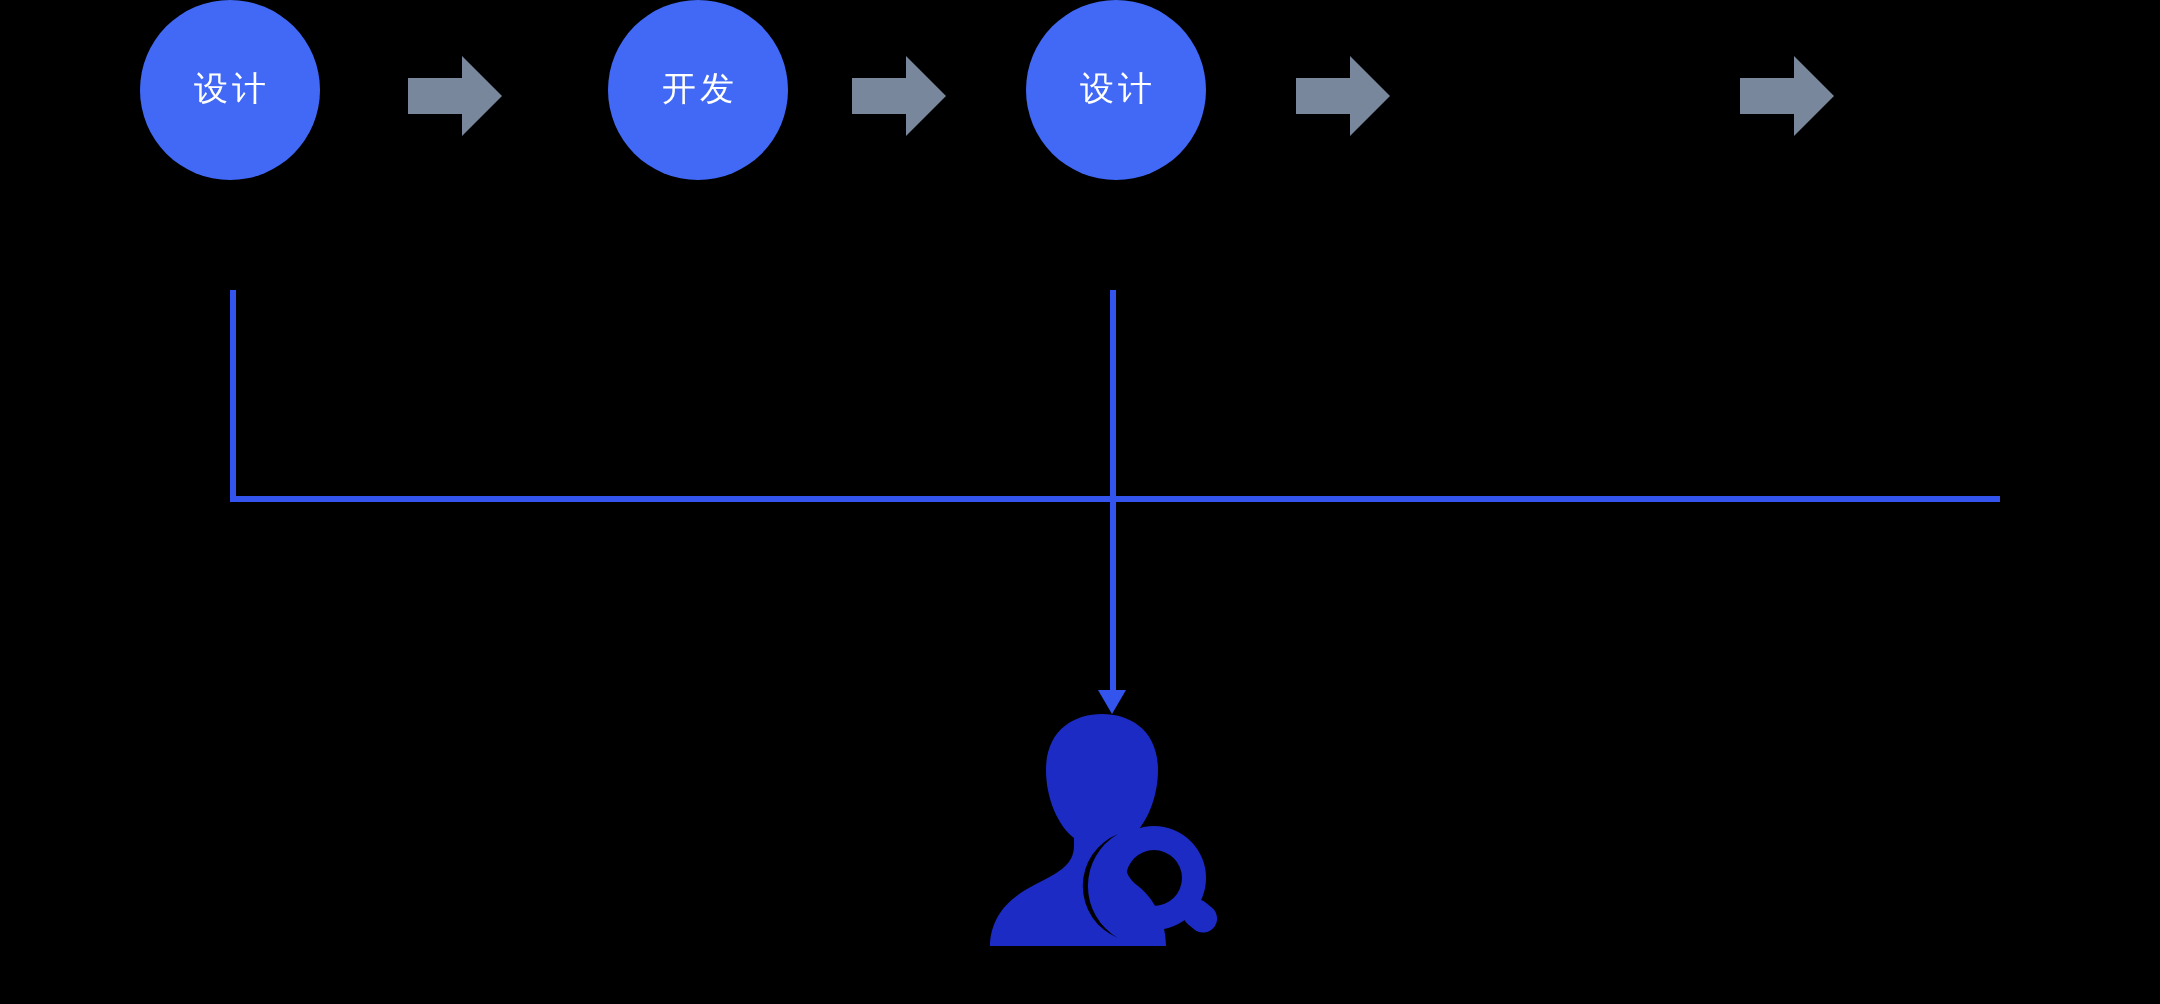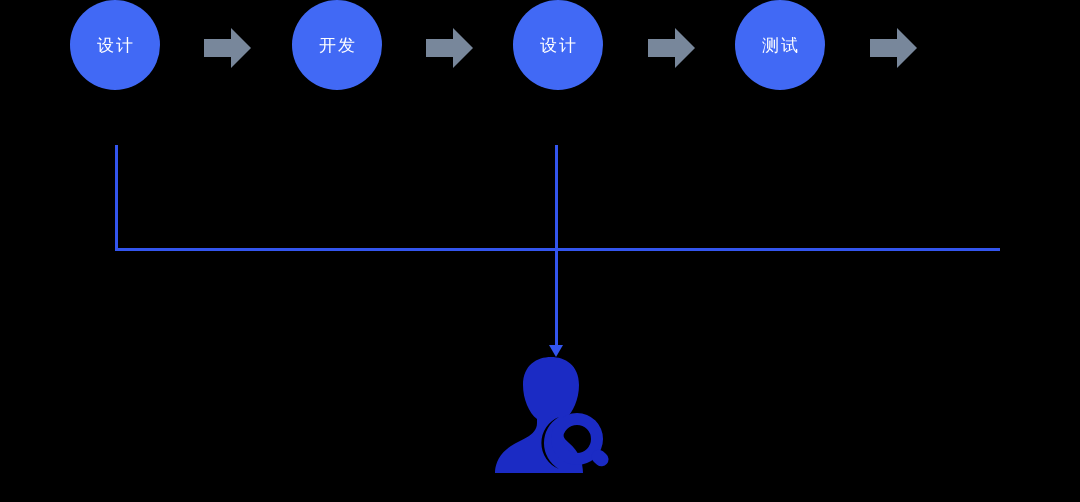--- a/index.html
+++ b/index.html
@@ -73,28 +73,25 @@
   }
 </style>
 </head>
 <body>
 
 <div id="canvas">
 
   <div class="stage-node" style="left:70px; top:0px;">
     <span class="stage-label">设计</span>
   </div>
-  <div class="stage-node" style="left:292px; top:0px;">
+  <div class="stage-node" style="left:304px; top:0px;">
     <span class="stage-label">开发</span>
   </div>
   <div class="stage-node" style="left:513px; top:0px;">
     <span class="stage-label">设计</span>
-  </div>
-  <div class="stage-node" style="left:735px; top:0px;">
-    <span class="stage-label">测试</span>
   </div>
 
   <div class="flow-arrow" style="left:204px; top:27px;">
     <svg width="48" height="42" viewBox="0 0 48 42" xmlns="http://www.w3.org/2000/svg">
       <polygon points="0,12 27,12 27,1 47,21 27,41 27,30 0,30" fill="#78879B"></polygon>
     </svg>
   </div>
   <div class="flow-arrow" style="left:426px; top:27px;">
     <svg width="48" height="42" viewBox="0 0 48 42" xmlns="http://www.w3.org/2000/svg">
       <polygon points="0,12 27,12 27,1 47,21 27,41 27,30 0,30" fill="#78879B"></polygon>

